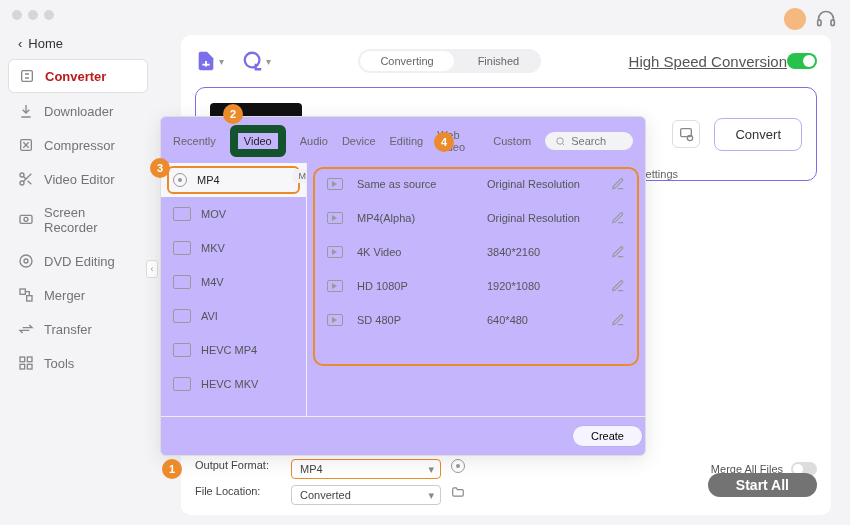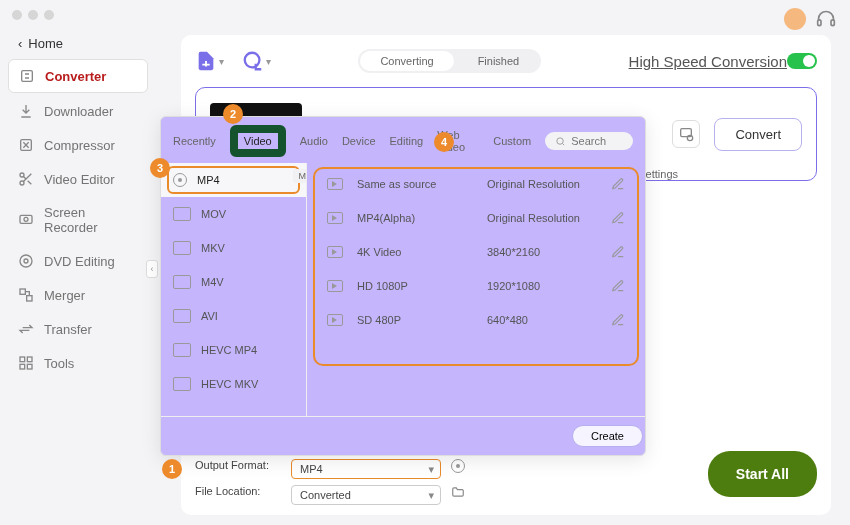--- a/index.html
+++ b/index.html
@@ -34,21 +34,21 @@
 .convert-btn { padding: 8px 20px; border: 1px solid #b7b0ef; border-radius: 8px; font-size: 13px; color: #333; background: #fff; cursor: pointer; }
 .settings-link { position: absolute; right: 172px; top: 168px; display: flex; align-items: center; gap: 4px; font-size: 11px; color: #666; cursor: pointer; }
 .bottom-row { position: absolute; bottom: 10px; left: 14px; right: 14px; display: flex; flex-direction: column; gap: 6px; }
 .br-line { display: flex; gap: 10px; font-size: 11px; color: #444; }
 .br-select { border: 1px solid #ccc; border-radius: 4px; padding: 3px 28px 3px 8px; font-size: 11px; position: relative; width: 150px; cursor: pointer; }
 .br-select::after { content: "▾"; position: absolute; right: 6px; color: #888; }
 .br-line.first .br-select { border-color: #e98a2b; }
 .merge { margin-left: auto; display: flex; align-items: center; gap: 8px; font-size: 11px; color: #555; }
 .toggle-off { width: 26px; height: 14px; background: #ddd; border-radius: 7px; position: relative; cursor: pointer; }
 .toggle-off::after { content: ""; position: absolute; left: 2px; top: 2px; width: 10px; height: 10px; background: #fff; border-radius: 50%; }
-.start-all { position: absolute; right: 14px; bottom: 18px; background: #4d7c0f; color: #fff; padding: 15px 28px; border-radius: 22px; font-size: 14px; font-weight: 600; cursor: pointer; }
+.start-all { position: absolute; right: 14px; bottom: 18px; background: #737373; color: #fff; padding: 4px 28px; border-radius: 22px; font-size: 14px; font-weight: 600; cursor: pointer; }
 .popup { position: absolute; left: 160px; top: 116px; width: 486px; height: 340px; background: #c4b5fd; border: 1px solid #ddd; border-radius: 6px; box-shadow: 0 4px 20px rgba(0,0,0,.1); display: flex; flex-direction: column; }
 .popup-tabs { display: flex; gap: 14px; padding: 8px 12px 6px; font-size: 11px; color: #666; align-items: center; }
 .popup-tabs span { cursor: pointer; }
 .popup-tabs .tab-active { color: #222; border: 8px solid #14532d; border-radius: 6px; padding: 2px 6px; position: relative; }
 .popup-search { margin-left: auto; background: #f3f3f5; border-radius: 12px; padding: 3px 10px; display: flex; align-items: center; gap: 5px; width: 106px; }
 .popup-search input { border: none; background: transparent; font-size: 11px; outline: none; width: 100%; }
 .popup-body { display: flex; flex: 1; overflow: hidden; }
 .fmt-list { width: 146px; border-right: 1px solid #eee; overflow-y: auto; }
 .fmt-item { display: flex; align-items: center; gap: 10px; padding: 10px 12px; font-size: 11px; color: #555; cursor: pointer; position: relative; }
 .fmt-item.active { background: #f7f7f9; color: #222; }

